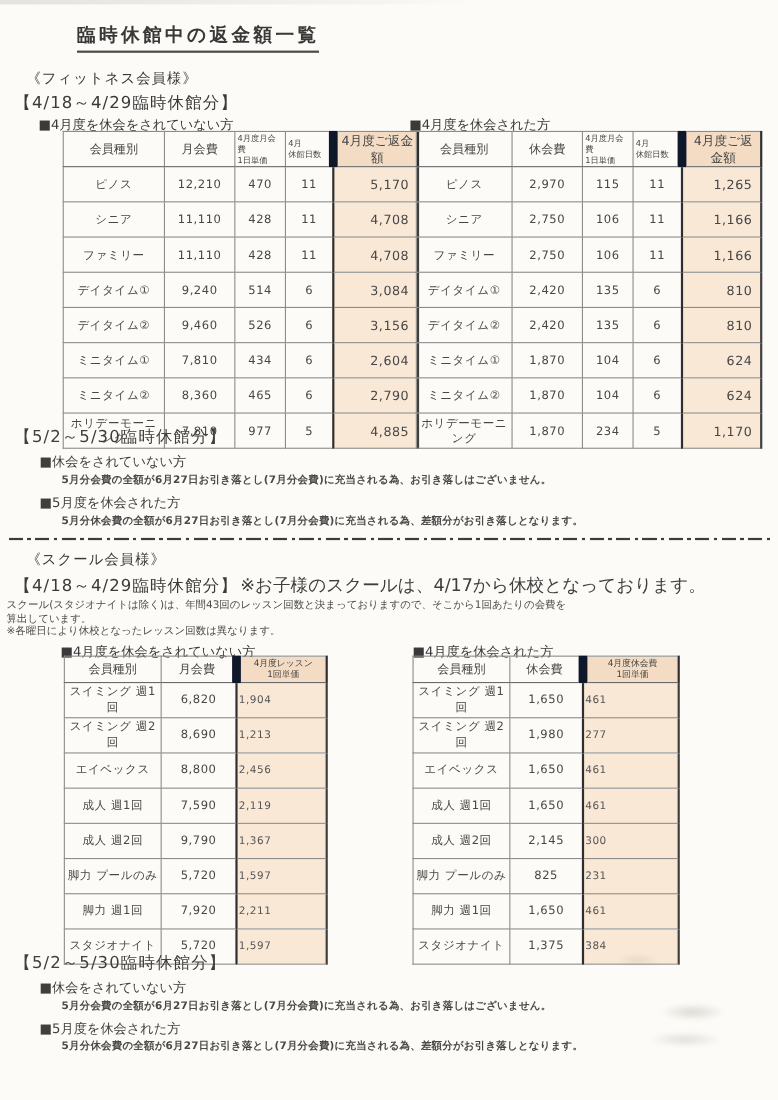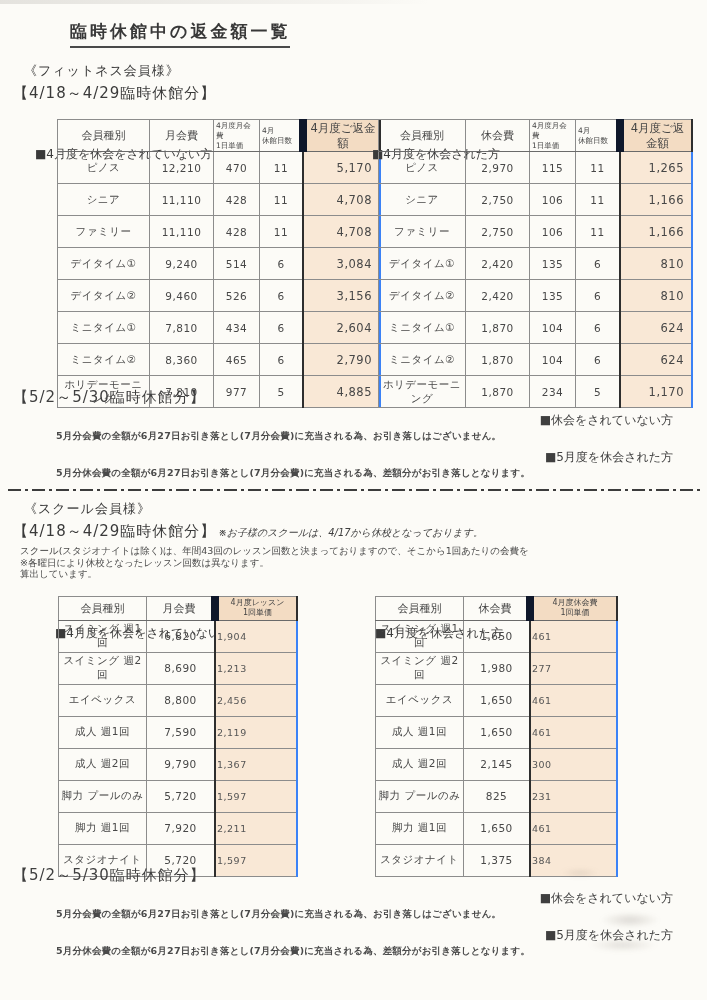--- a/index.html
+++ b/index.html
@@ -33,34 +33,34 @@
     left:70px;top:20px;font-size:17px;font-weight:600;letter-spacing:3px;
     color:#383838;border-bottom:2px solid #4a4a4a;padding-bottom:3px;
   }
   .member-label{font-size:13px;letter-spacing:1px;color:#3a3a3a;}
   .fitness-label{left:24px;top:62px;}
   .school-label{left:24px;top:500px;}
 
   .period-heading{font-size:15px;font-weight:500;letter-spacing:1px;color:#3a3a3a;}
   .fit-period{left:13px;top:84px;}
   .may-period{font-size:15px;font-weight:500;letter-spacing:1px;}
-  .table-heading{font-size:12px;font-weight:500;color:#3a3a3a;margin-top:41px;}
+  .table-heading{font-size:12px;font-weight:500;color:#3a3a3a;}
 
   table{border-collapse:collapse;table-layout:fixed;background:transparent;
         border:1.5px solid var(--line-dark);}
   th,td{border:1px solid var(--line);overflow:hidden;}
   th{font-weight:500;font-size:11px;color:#444;text-align:center;
      white-space:pre-line;line-height:1.25;padding:0 1px;}
   th.small{font-size:7.5px;line-height:1.3;text-align:left;padding:1px 2px;font-weight:400;}
   th.hl{background:var(--hl-header);font-size:11.5px;font-weight:500;
         border-left:8px solid #0f172a;border-right:2px solid #2e2e2e;}
   thead th{border-bottom:1px solid #6a6a6a;}
   td{font-size:10.5px;text-align:center;color:#474747;letter-spacing:.5px;}
   td.hl{background:var(--hl-cell);
-        border-left:2px solid #2e2e2e;border-right:2px solid #3b82f6;}
+        border-left:2px solid #2e2e2e;border-right:2px solid #404040;}
 
   
   .fit-tbl th{height:24px;}
   .fit-tbl td{height:29px;}
   .fit-tbl td.hl{text-align:right;padding-right:7px;font-size:11.5px;}
   .fit-left{left:57px;top:119px;}
   .fit-left th:nth-child(1){width:89px;}
   .fit-left th:nth-child(2){width:61px;}
   .fit-left th:nth-child(3){width:41px;}
   .fit-left th:nth-child(4){width:35px;}
@@ -68,35 +68,35 @@
   .fit-right{left:378px;top:119px;}
   .fit-right th:nth-child(1){width:84px;}
   .fit-right th:nth-child(2){width:61px;}
   .fit-right th:nth-child(3){width:41px;}
   .fit-right th:nth-child(4){width:36px;}
   .fit-right th:nth-child(5){width:65px;}
   .fit-left-heading{left:35px;top:105px;}
   .fit-right-heading{left:372px;top:105px;}
 
   
-  .may-block .item-heading{font-size:12px;font-weight:500;margin:5px 0 1px 23px;text-align:right;}
+  .may-block .item-heading{font-size:12px;font-weight:500;margin:5px 0 1px 23px;}
   .may-block .item-text{font-size:9.5px;margin:1px 0 6px 43px;color:#4a4a4a;letter-spacing:.2px;font-weight:bold;}
   .may-mid{left:13px;top:388px;width:660px;}
   .may-bottom{left:13px;top:866px;width:660px;}
 
   .divider{
     left:8px;top:489px;width:692px;height:2px;
     background:repeating-linear-gradient(90deg,
       #3c3c3c 0 13px,transparent 13px 17px,
       #3c3c3c 17px 20px,transparent 20px 24px);
   }
 
   .school-period-row{left:13px;top:522px;display:flex;align-items:baseline;gap:2px;}
-  .school-note{font-size:10px;font-weight:500;color:#3e3e3e;font-style:italic;}
-  .school-notes{left:20px;top:545px;font-size:9.5px;line-height:11.5px;color:#4a4a4a;}
+  .school-note{font-size:16px;font-weight:500;color:#3e3e3e;}
+  .school-notes{left:6px;top:545px;font-size:9.5px;line-height:11.5px;color:#4a4a4a;}
 
   
   .sch-tbl th{height:20px;}
   .sch-tbl td{height:29px;}
   .sch-tbl th.hl{font-size:8px;text-align:center;font-weight:500;line-height:1.3;}
   .sch-tbl td.hl{text-align:left;font-size:9.5px;color:#555;}
   .sch-left{left:58px;top:596px;}
   .sch-left th:nth-child(1){width:85px;}
   .sch-left th:nth-child(2){width:62px;}
   .sch-left th:nth-child(3){width:73px;}
@@ -273,22 +273,22 @@
 
 <div class="abs divider"></div>
 
 <div class="abs member-label school-label">《スクール会員様》</div>
 <div class="abs school-period-row">
   <span class="period-heading">【4/18～4/29臨時休館分】</span>
   <span class="school-note">※お子様のスクールは、4/17から休校となっております。</span>
 </div>
 <div class="abs school-notes">
   <div>スクール(スタジオナイトは除く)は、年間43回のレッスン回数と決まっておりますので、そこから1回あたりの会費を</div>
+  <div>算出しています。</div>
   <div>※各曜日により休校となったレッスン回数は異なります。</div>
-  <div>算出しています。</div>
 </div>
 
 <div class="abs table-heading sch-left-heading">■4月度を休会をされていない方</div>
 <table class="abs sch-tbl sch-left">
     <thead>
       <tr>
         <th>会員種別</th>
         <th>月会費</th>
         <th class="small hl">4月度レッスン
 1回単価</th>

